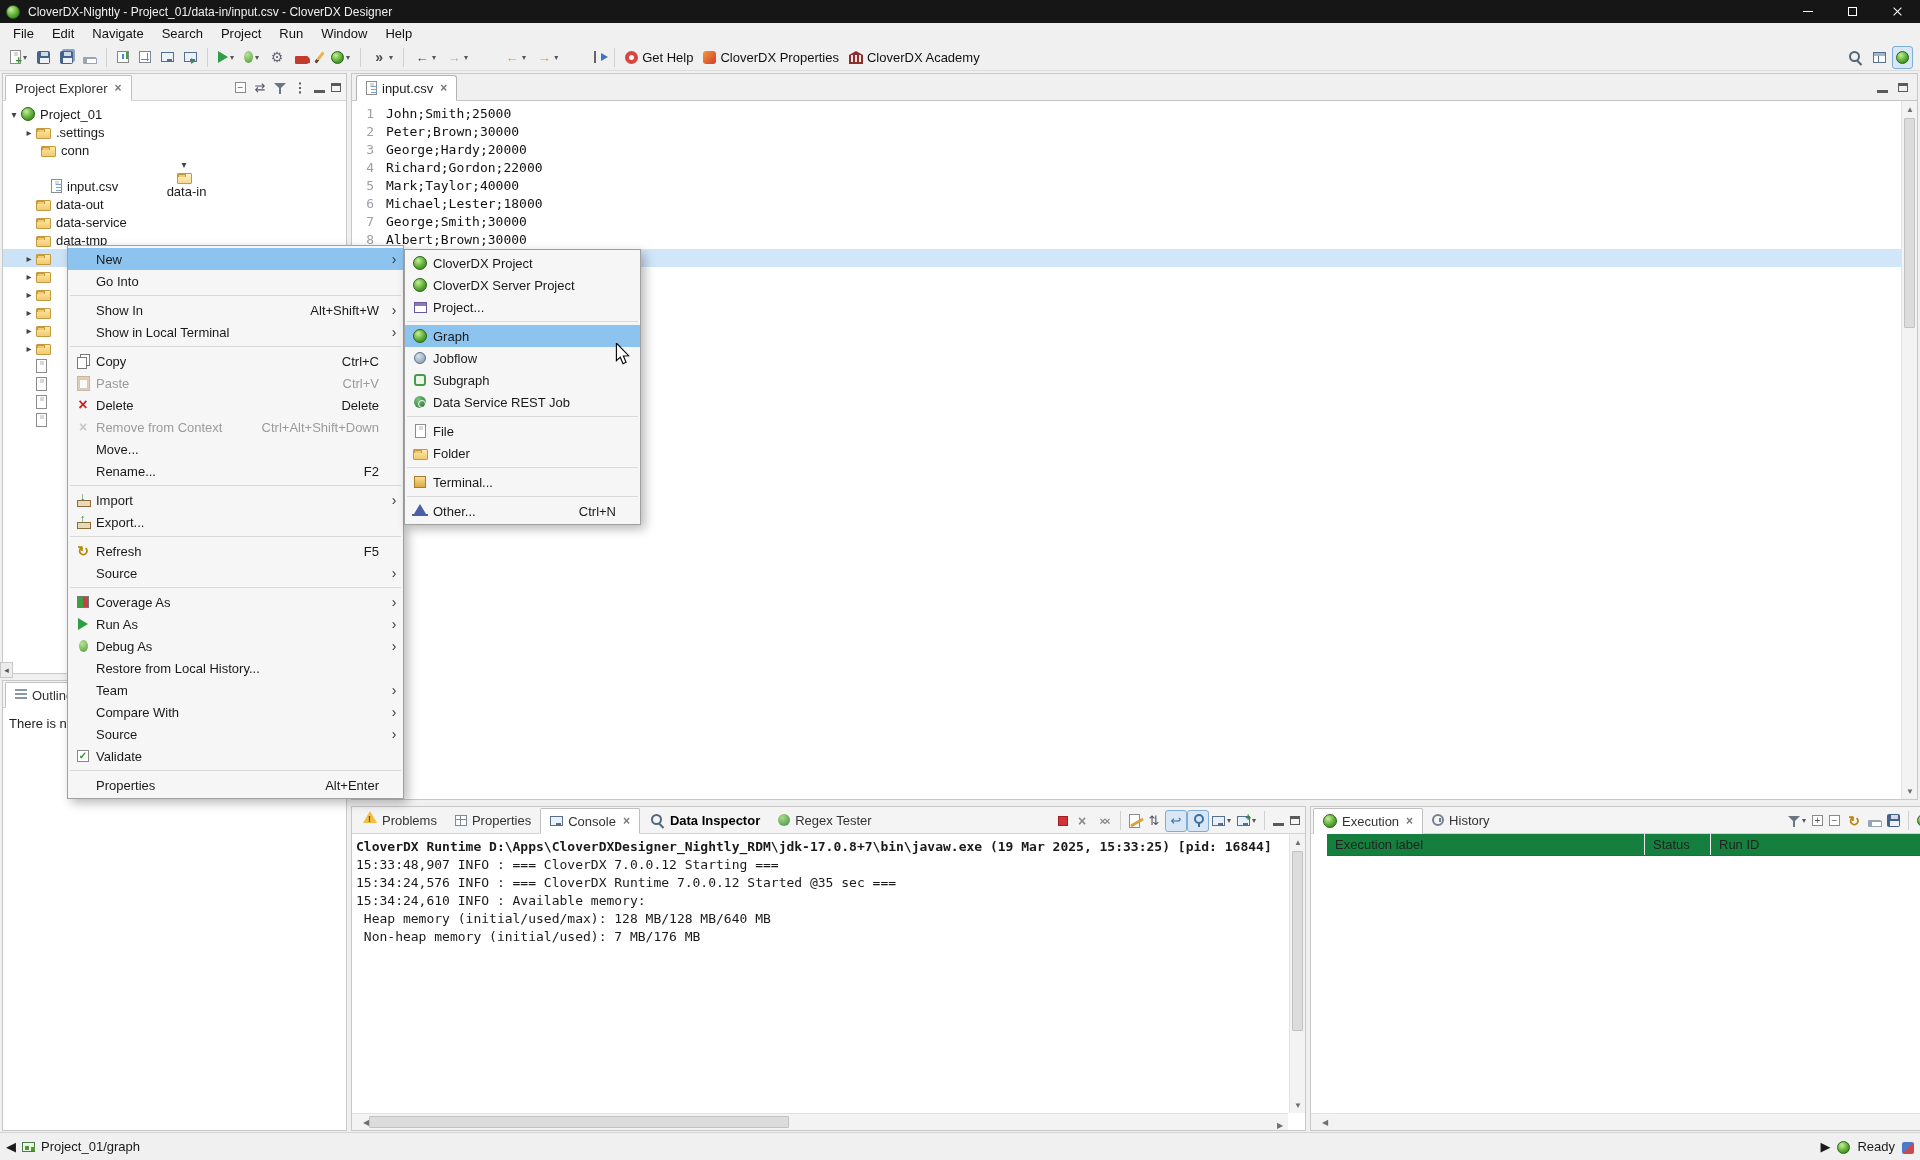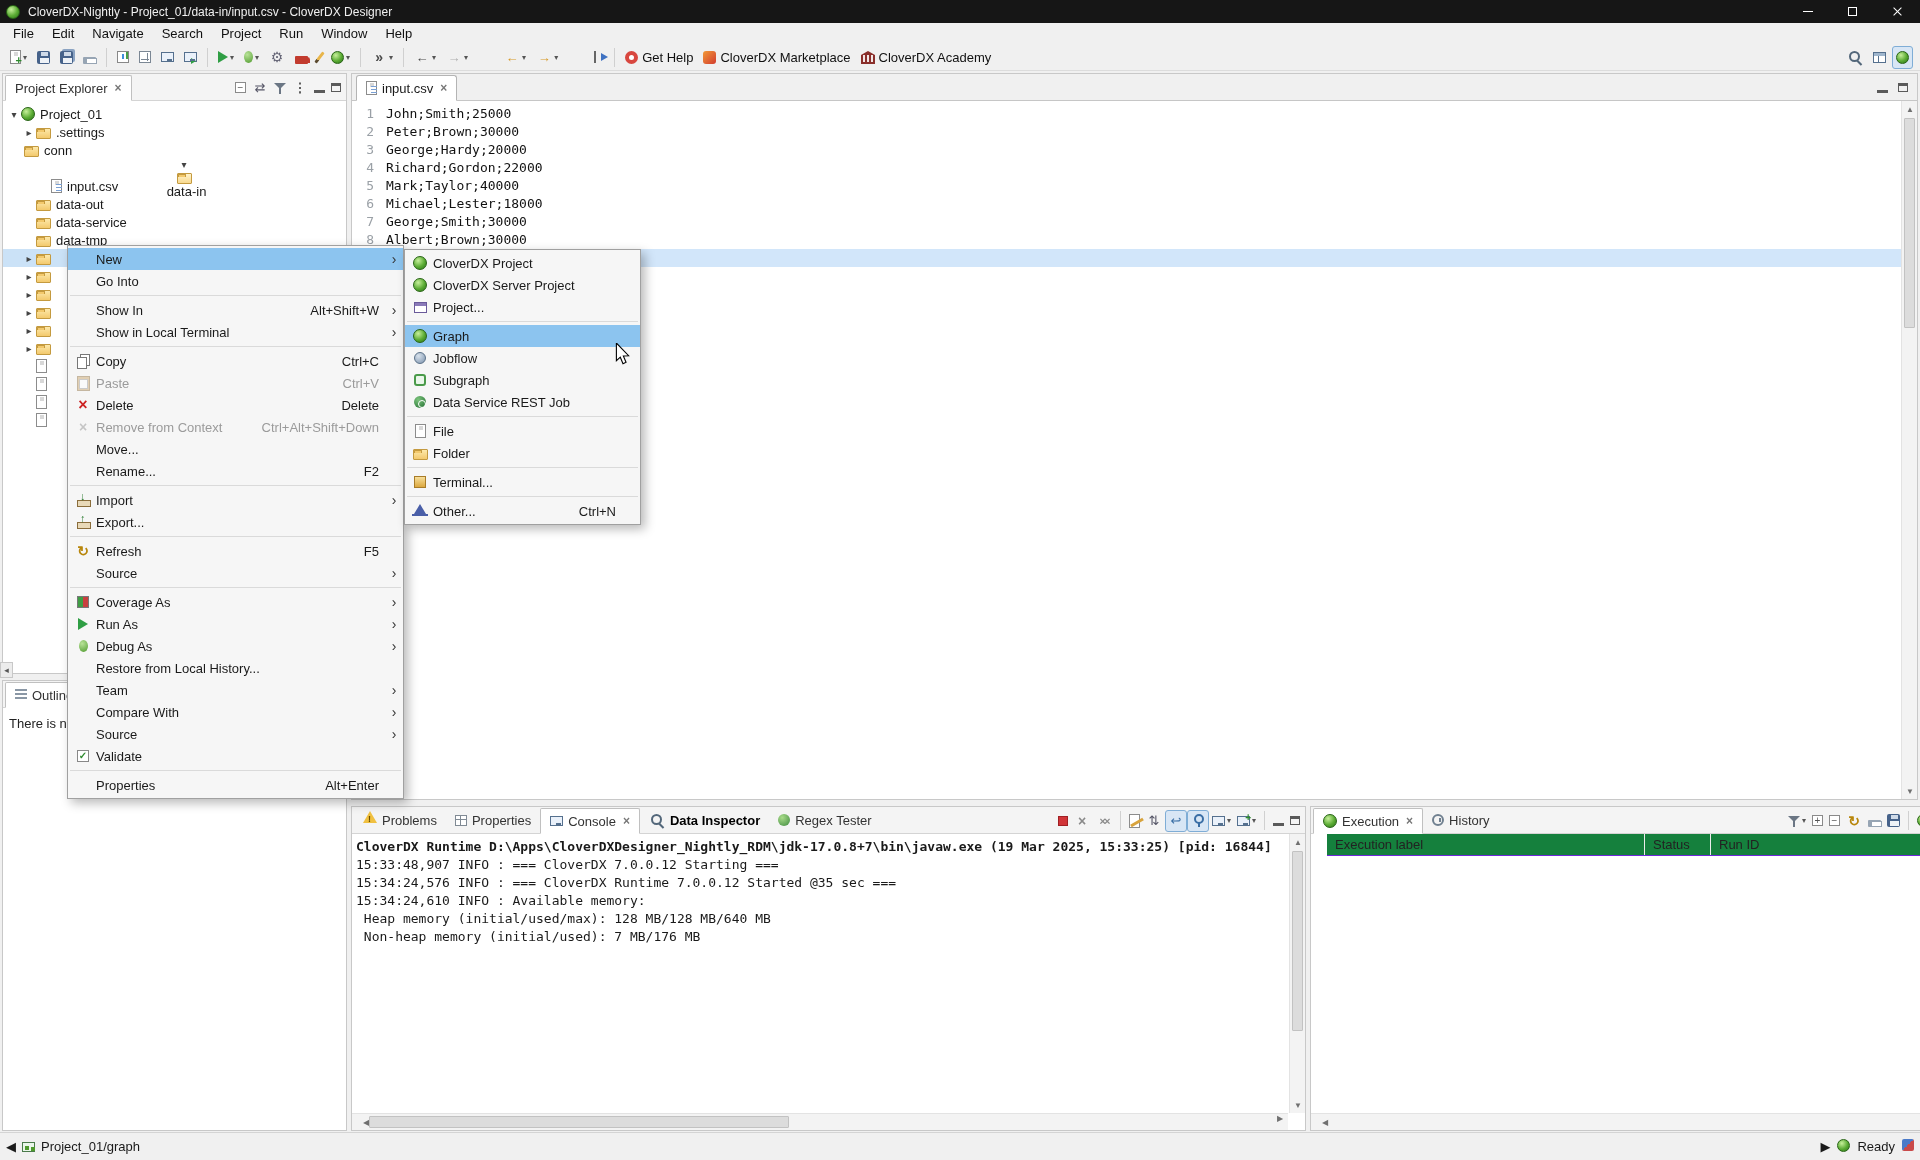--- a/index.html
+++ b/index.html
@@ -203,21 +203,21 @@
 
 .exec-cols{position:absolute;left:16px;top:27px;right:0;height:22px;background:#15803d;border-bottom:1px solid #6d28d9;display:flex}
 .exec-col{padding:3px 8px;border-right:1px solid #ececec;color:#222;white-space:nowrap;overflow:hidden}
 .exec-col:nth-child(1){width:318px}
 .exec-col:nth-child(2){width:66px}
 .exec-col:nth-child(3){flex:1;border-right:none}
 
 
 .statusbar{position:absolute;left:0;top:1132px;width:1920px;height:28px;background:#f0f0f0;border-top:1px solid #d4d4d4;display:flex;align-items:center}
 .sb-left{display:flex;align-items:center;gap:6px;margin-left:6px}
-.sb-right{position:absolute;right:6px;display:flex;align-items:flex-start;gap:7px}
+.sb-right{position:absolute;right:6px;display:flex;align-items:flex-end;gap:7px}
 
 
 .ctx{position:absolute;background:#f6f6f6;border:1px solid #a0a0a0;box-shadow:4px 4px 10px rgba(0,0,0,.28);padding:2px 0;z-index:40}
 .ctx-main{left:67px;top:245px;width:337px}
 .ctx-sub{left:404px;top:249px;width:237px;z-index:41}
 .cm-item{height:22px;display:flex;align-items:center;padding:0 2px;color:#1a1a1a}
 .cm-item.hl{background:#8cc4ef}
 .cm-item.dis{color:#9b9b9b}
 .cm-item.dis .icon{opacity:.45}
 .cm-icon{width:26px;display:flex;justify-content:center;flex:0 0 auto}
@@ -353,21 +353,21 @@
       <span class="tb-btn">
         <span class="icon k-flag"></span>
       </span>
       <span class="tb-sep"></span>
       <span class="tb-btn">
         <span class="icon k-lifering"></span>
         <span class="tb-label">Get Help</span>
       </span>
       <span class="tb-btn">
         <span class="icon k-marketplace"></span>
-        <span class="tb-label">CloverDX Marketplace</span>
+        <span class="tb-label">CloverDX Properties</span>
       </span>
       <span class="tb-btn">
         <span class="icon k-academy"></span>
         <span class="tb-label">CloverDX Academy</span>
       </span>
     </div>
 
   <div class="panel pe-panel">
     <div class="vtabs">
       <div class="vtab active">
@@ -399,21 +399,21 @@
         <div class="tree-row" style="padding-left: 4px;">
           <span class="tree-arrow exp"></span>
           <span class="icon k-project"></span>
           <span class="tree-label">Project_01</span>
         </div>
         <div class="tree-row" style="padding-left: 19px;">
           <span class="tree-arrow col"></span>
           <span class="icon k-folder"></span>
           <span class="tree-label">.settings</span>
         </div>
-        <div class="tree-row" style="padding-left: 7px;">
+        <div class="tree-row" style="padding-left: 24px;">
           <span class="tree-arrow"></span>
           <span class="icon k-folder"></span>
           <span class="tree-label">conn</span>
         </div>
         <div class="tree-row" style="padding-left: 19px; flex-direction: column;">
           <span class="tree-arrow exp"></span>
           <span class="icon k-folder-open"></span>
           <span class="tree-label">data-in</span>
         </div>
         <div class="tree-row" style="padding-left: 34px;">

